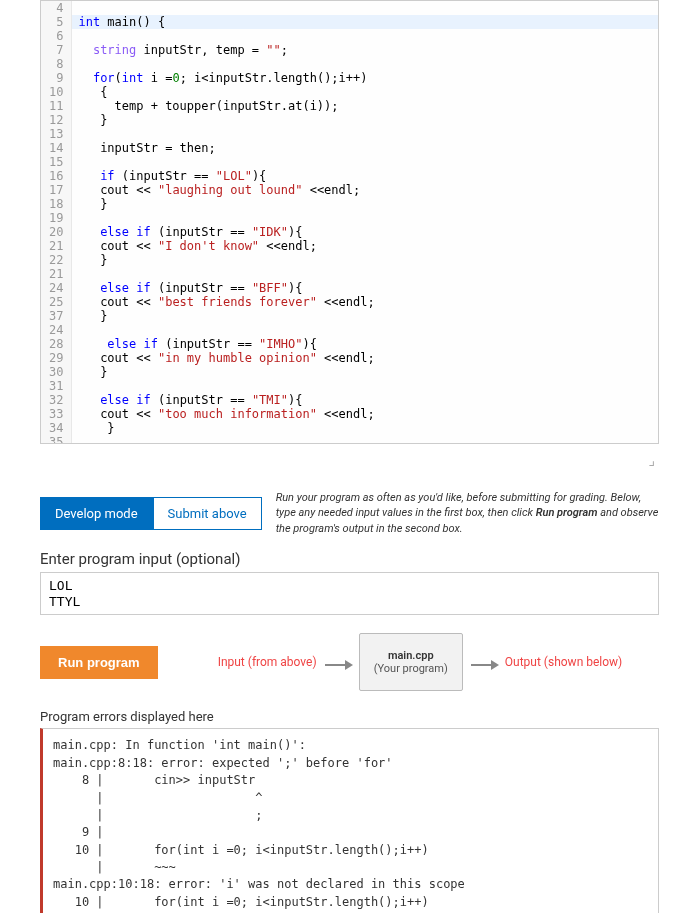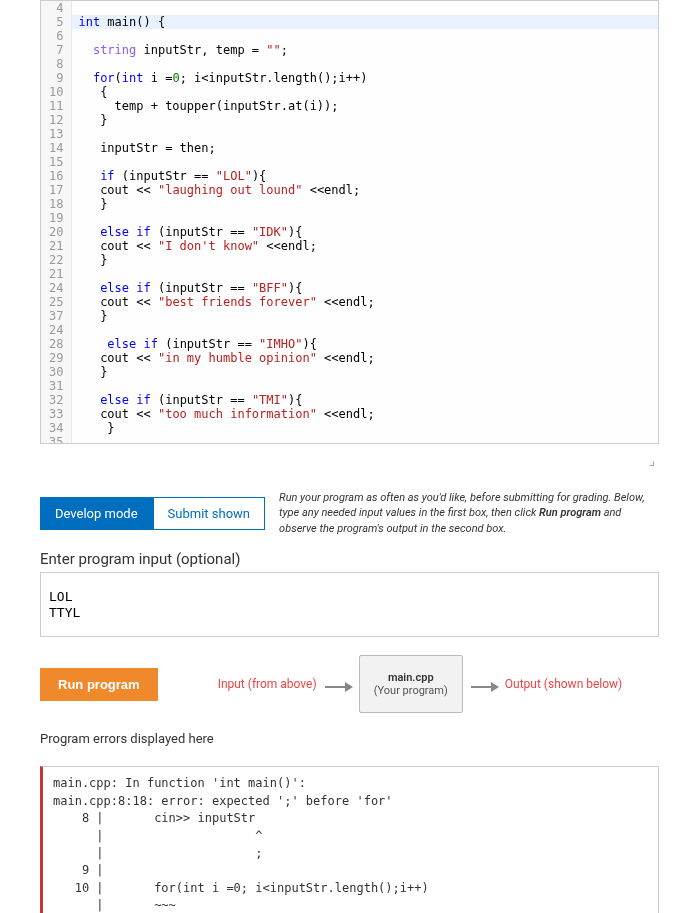--- a/index.html
+++ b/index.html
@@ -25,35 +25,35 @@
 .modes-row { display: flex; align-items: center; gap: 14px; margin-top: 20px; margin-bottom: 14px; }
 .mode-btns { display: flex; }
 .mode-btn { padding: 8px 14px; font-size: 13px; border: 1px solid #006ebf; cursor: pointer; }
 .mode-active { background: #006ebf; color: #fff; }
 .mode-inactive { background: #fff; color: #006ebf; }
 .instructions { font-size: 11px; color: #333; line-height: 1.4; flex: 1; font-style: italic; }
 .instructions strong { font-weight: 600; }
 
 
 .input-label { font-size: 15px; margin-bottom: 4px; color: #333; }
-.input-box { width: 100%; border: 1px solid #ccc; padding: 16px 8px; font-family: Consolas, Monaco, monospace; font-size: 13px; resize: both; min-height: 34px; white-space: pre; line-height: 1.2; margin-bottom: 18px; }
+.input-box { width: 100%; border: 1px solid #ccc; padding: 5px 8px; font-family: Consolas, Monaco, monospace; font-size: 13px; resize: both; min-height: 34px; white-space: pre; line-height: 1.2; margin-bottom: 18px; }
 
 
 .run-row { display: flex; align-items: center; gap: 8px; margin-bottom: 18px; }
 .run-btn { background: #f0882c; color: #fff; border: none; padding: 9px 18px; font-size: 13px; font-weight: 600; cursor: pointer; }
 .flow-label { font-size: 12px; color: #ef4444; }
 .arrow { display: inline-block; width: 26px; position: relative; }
 .arrow::before { content: ""; display: block; border-top: 2px solid #888; margin-top: 5px; }
 .arrow::after { content: ""; position: absolute; right: -2px; top: 1px; border-left: 8px solid #888; border-top: 5px solid transparent; border-bottom: 5px solid transparent; }
 .prog-box { border: 1px solid #bbb; background: #f2f2f2; padding: 15px 14px; text-align: center; font-size: 11px; color: #555; border-radius: 2px; }
 .prog-box .pb-title { font-weight: 600; color: #333; }
 .spacer-flex { flex: 0 0 44px; }
 
 
-.err-label { font-size: 13px; margin-bottom: 20px; color: #333; }
+.err-label { font-size: 13px; margin-bottom: 4px; color: #333; }
 .err-box { border: 1px solid #ccc; border-left: 3px solid #c0392b; padding: 8px 10px; font-family: Consolas, Monaco, monospace; font-size: 12px; color: #333; white-space: pre; margin-bottom: 20px; line-height: 1.45; overflow: auto; }
 </style>
 </head>
 <body>
 
 <div class="container">
 
   <div class="editor-wrap">
     <div class="editor">
       <div class="gutter" id="gutter">
@@ -123,21 +123,21 @@
           <div class="line">   cout &lt;&lt; <span class="st">"too much information"</span> &lt;&lt;endl;</div>
           <div class="line">    }</div>
         </div>
     </div>
   </div>
   <div class="resize">⌟</div>
 
   <div class="modes-row">
     <div class="mode-btns">
       <div class="mode-btn mode-active">Develop mode</div>
-      <div class="mode-btn mode-inactive">Submit shown</div>
+      <div class="mode-btn mode-inactive">Submit above</div>
     </div>
     <div class="instructions">
       <span>Run your program as often as you'd like, before submitting for grading. Below, type any needed input values in the first box, then click </span><strong>Run program</strong><span> and observe the program's output in the second box.</span>
     </div>
   </div>
 
   <div class="input-label">Enter program input (optional)</div>
   <div class="input-box" id="inputbox" contenteditable="true" style="">LOL
 TTYL</div>
 

